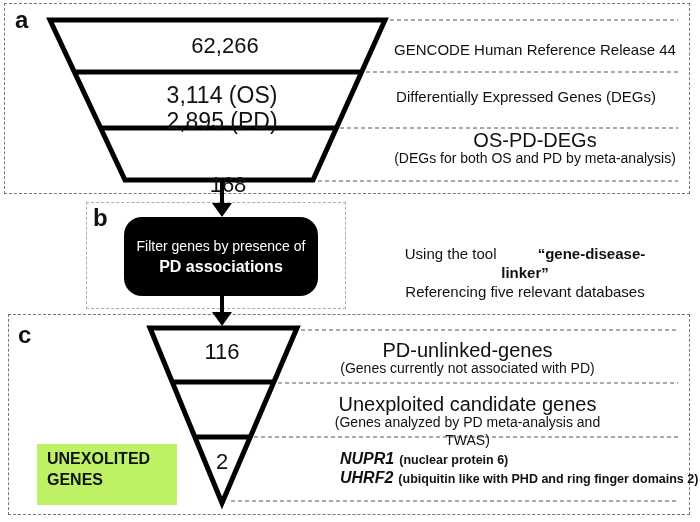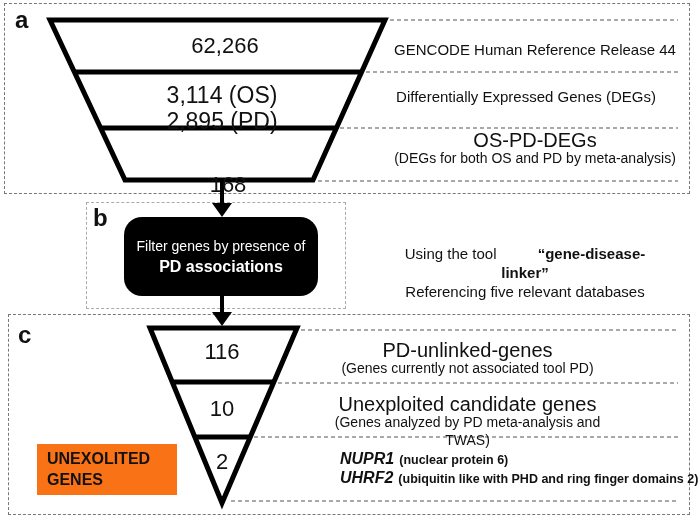--- a/index.html
+++ b/index.html
@@ -44,21 +44,21 @@
   #c-tier2-value{left:147px;top:397px;width:150px;}
   #c-tier3-value{left:147px;top:450px;width:150px;}
   #c-label1{left:320px;top:341px;width:295px;}
   #c-label2{left:320px;top:395px;width:295px;}
   .gene-line{position:absolute;left:340px;white-space:nowrap;}
   #gene1{top:450px;}
   #gene2{top:469px;text-align:center;}
   .gene-name{font-size:16px;font-weight:bold;font-style:italic;}
   .gene-desc{font-size:12.5px;font-weight:bold;margin-left:5px;}
   #unexploited-box{
-    left:37px;top:444px;width:140px;height:51px;background:#f97316;
+    left:37px;top:444px;width:140px;height:61px;background:#bef264;
     font-size:16px;font-weight:bold;line-height:21px;padding:4px 0 0 10px;box-sizing:border-box;
   }
 </style>
 </head>
 <body>
 
 <div class="figure">
 
   <div class="panel-box" id="panel-a-box"></div>
   <div class="panel-box" id="panel-b-box"></div>
@@ -128,26 +128,25 @@
     <div class="line1">Filter genes by presence of</div>
     <div class="line2">PD associations</div>
   </div>
 
   <div class="txt center" id="b-note">
     <div><span>Using the tool </span><span class="bold">“gene-disease-linker”</span></div>
     <div>Referencing five relevant databases</div>
   </div>
 
   <div class="txt center tier-value" id="c-tier1-value">116</div>
-  <div class="txt center tier-value" id="c-tier2-value">10</div>
   <div class="txt center tier-value" id="c-tier3-value">2</div>
 
   <div class="txt center side-label" id="c-label1">
     <div class="lbl-title">PD-unlinked-genes</div>
-    <div class="lbl-sub">(Genes currently not associated tool PD)</div>
+    <div class="lbl-sub">(Genes currently not associated with PD)</div>
   </div>
   <div class="txt center side-label" id="c-label2">
     <div class="lbl-title">Unexploited candidate genes</div>
     <div class="lbl-sub">(Genes analyzed by PD meta-analysis and TWAS)</div>
   </div>
 
   <div class="gene-line" id="gene1"><span class="gene-name">NUPR1</span><span class="gene-desc">(nuclear protein 6)</span></div>
   <div class="gene-line" id="gene2"><span class="gene-name">UHRF2</span><span class="gene-desc">(ubiquitin like with PHD and ring finger domains 2)</span></div>
 
   <div class="txt" id="unexploited-box">

